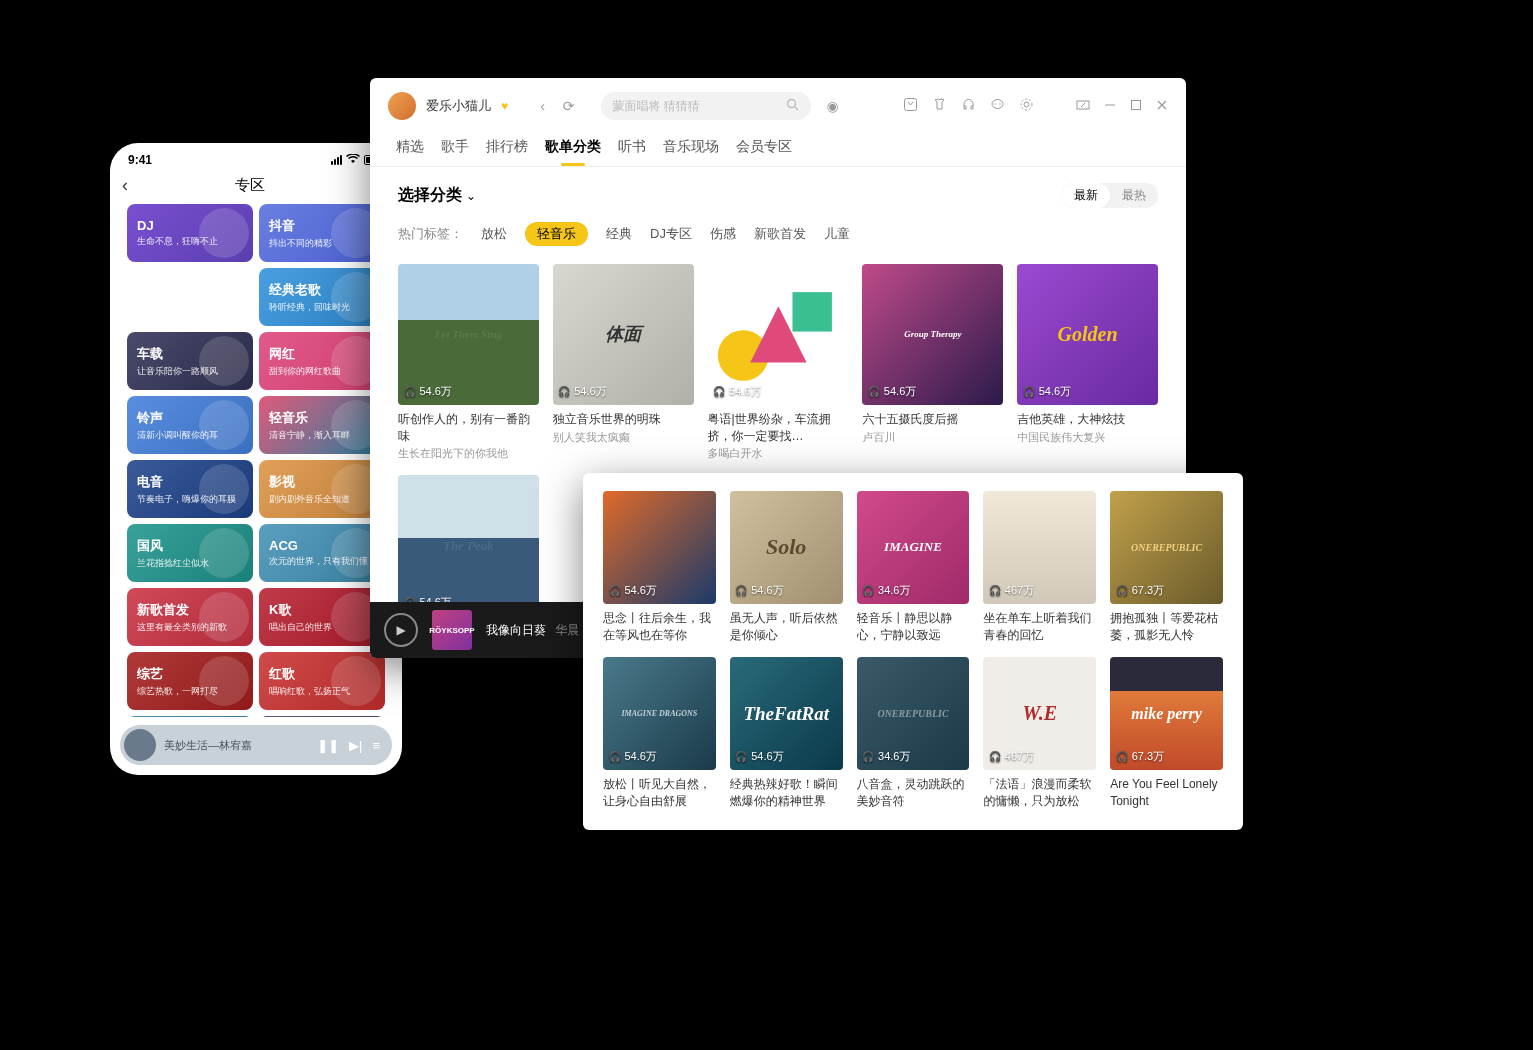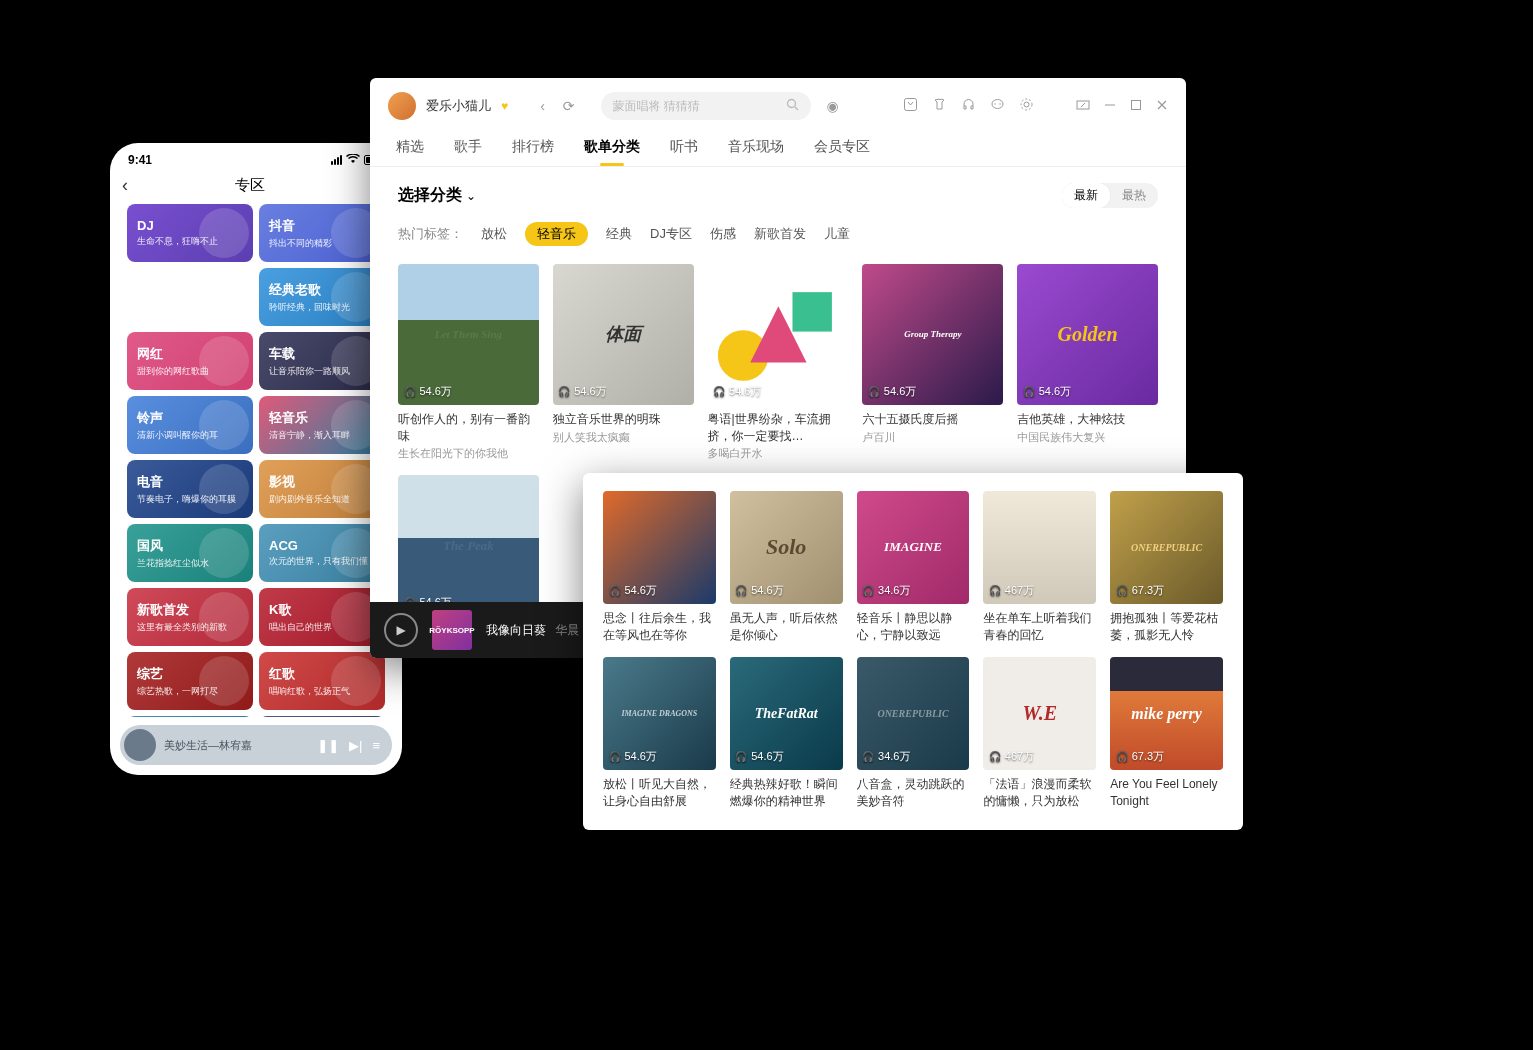--- a/index.html
+++ b/index.html
@@ -35,21 +35,21 @@
 .avatar { width:28px; height:28px; border-radius:50%; background:linear-gradient(135deg,#f0a050,#d07030); }
 .uname { font-size:13px; color:#333; }
 .badge { color:#f5c518; font-size:12px; }
 .navbtn { color:#999; font-size:14px; padding:0 4px; }
 .search { flex:0 0 210px; margin-left:12px; height:28px; background:#f2f2f2; border-radius:14px; display:flex; align-items:center; padding:0 12px; color:#bbb; font-size:12px; }
 .search .mag { margin-left:auto; }
 .tuner { color:#999; font-size:14px; margin-left:6px; }
 .dt-top .spacer { flex:1; }
 .winicons { display:flex; gap:14px; color:#999; font-size:14px; align-items:center; }
 .winicons .gap { width:14px; }
-.dt-tabs { display:flex; gap:30px; padding:4px 26px 0; font-size:14px; color:#555; border-bottom:1px solid #eee;text-align:center; }
+.dt-tabs { display:flex; gap:17px; padding:4px 26px 0; font-size:14px; color:#555; border-bottom:1px solid #eee;text-align:center; }
 .dt-tabs .tab { padding-bottom:10px; position:relative; }
 .dt-tabs .tab.active { color:#000; font-weight:600; }
 .dt-tabs .tab.active::after { content:""; position:absolute; left:50%; transform:translateX(-50%); bottom:0; width:24px; height:3px; background:#f5c518; border-radius:2px; }
 .dt-body { padding:16px 28px; flex:1; overflow:hidden; }
 .cat-head { display:flex; align-items:center; }
 .cat-head .lbl { font-size:16px; font-weight:600; }
 .cat-head .chev { font-size:12px; margin-left:4px; }
 .cat-head .sort { margin-left:auto; display:flex; background:#f2f2f2; border-radius:12px; font-size:12px; overflow:hidden; }
 .cat-head .sort span { padding:4px 12px; color:#888; }
 .cat-head .sort span.on { background:#fff; color:#000; box-shadow:0 0 0 1px #eee; border-radius:12px; }
@@ -114,28 +114,28 @@
         <div class="t">抖音</div>
         <div class="s">抖出不同的精彩</div>
         <div class="deco"></div>
       </div>
       <div></div>
       <div class="cat" style="background: linear-gradient(135deg, rgb(74, 159, 224), rgb(42, 127, 192));">
         <div class="t">经典老歌</div>
         <div class="s">聆听经典，回味时光</div>
         <div class="deco"></div>
       </div>
+      <div class="cat" style="background: linear-gradient(135deg, rgb(74, 74, 106), rgb(42, 42, 74));">
+        <div class="t">车载</div>
+        <div class="s">让音乐陪你一路顺风</div>
+        <div class="deco"></div>
+      </div>
       <div class="cat" style="background: linear-gradient(135deg, rgb(224, 90, 138), rgb(208, 64, 112));">
         <div class="t">网红</div>
         <div class="s">甜到你的网红歌曲</div>
-        <div class="deco"></div>
-      </div>
-      <div class="cat" style="background: linear-gradient(135deg, rgb(74, 74, 106), rgb(42, 42, 74));">
-        <div class="t">车载</div>
-        <div class="s">让音乐陪你一路顺风</div>
         <div class="deco"></div>
       </div>
       <div class="cat" style="background: linear-gradient(135deg, rgb(90, 143, 224), rgb(58, 111, 192));">
         <div class="t">铃声</div>
         <div class="s">清新小调叫醒你的耳</div>
         <div class="deco"></div>
       </div>
       <div class="cat" style="background: linear-gradient(135deg, rgb(224, 90, 122), rgb(42, 127, 160));">
         <div class="t">轻音乐</div>
         <div class="s">清音宁静，渐入耳畔</div>
@@ -375,21 +375,21 @@
       </div>
       <div class="fg-item">
         <div class="cover" style="background:linear-gradient(135deg,#4a7a8a,#1a3a4a)">
           <div class="cover-text" style="color:#c0d0d8;font-size:8px">IMAGINE DRAGONS</div>
           <div class="plays">54.6万</div>
         </div>
         <div class="pt">放松丨听见大自然，让身心自由舒展</div>
       </div>
       <div class="fg-item">
         <div class="cover" style="background:linear-gradient(135deg,#2a6a7a,#0a3a4a)">
-          <div class="cover-text" style="color:#fff;font-size:14px">TheFatRat</div>
+          <div class="cover-text" style="color:#fff;font-size:19px">TheFatRat</div>
           <div class="plays">54.6万</div>
         </div>
         <div class="pt">经典热辣好歌！瞬间燃爆你的精神世界</div>
       </div>
       <div class="fg-item">
         <div class="cover" style="background:linear-gradient(135deg,#3a5a6a,#1a3a4a)">
           <div class="cover-text" style="color:#8a9aa0;font-size:10px">ONEREPUBLIC</div>
           <div class="plays">34.6万</div>
         </div>
         <div class="pt">八音盒，灵动跳跃的美妙音符</div>

